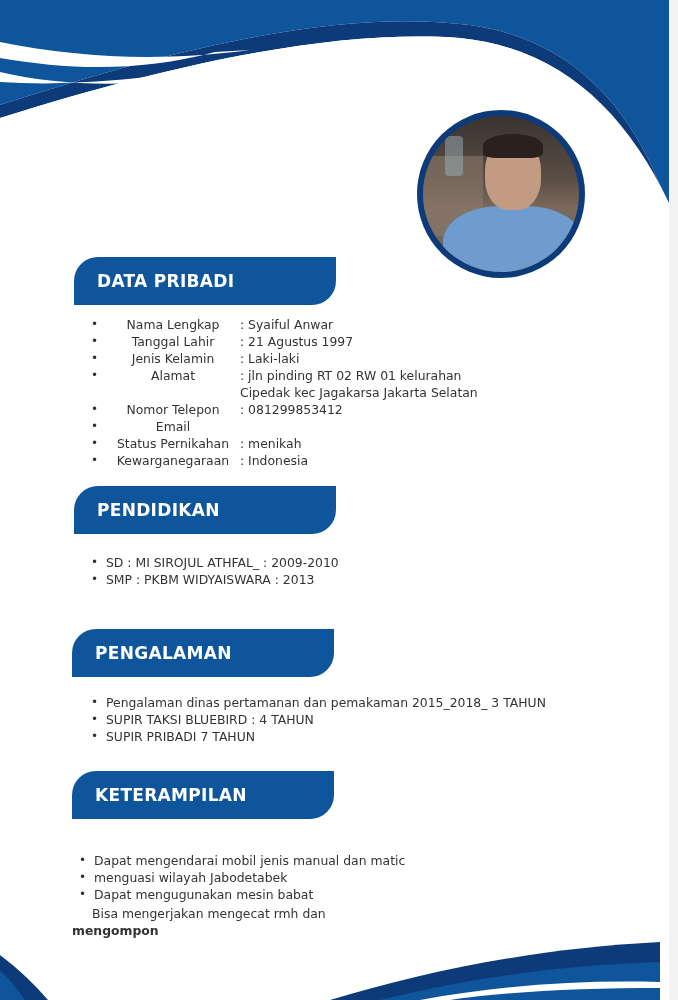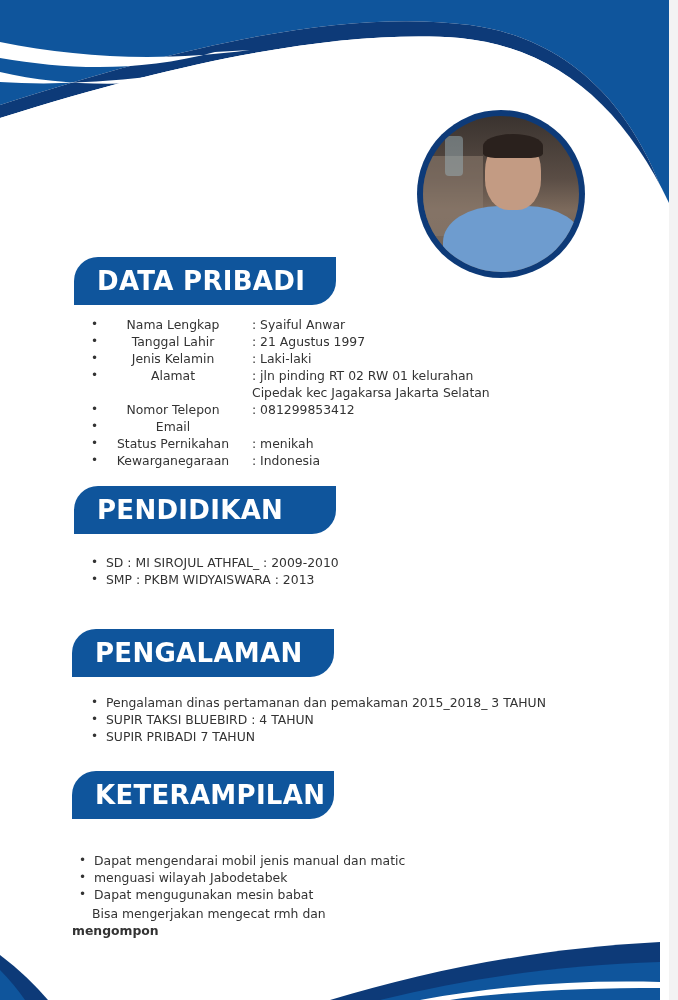--- a/index.html
+++ b/index.html
@@ -7,28 +7,28 @@
   .page { position:absolute; left:0; top:0; width:669px; height:1000px; background:#ffffff; overflow:hidden; }
   .deco { position:absolute; left:0; top:0; }
   .photo { position:absolute; left:417px; top:110px; width:168px; height:168px; border-radius:50%; background:#0d3a78; box-sizing:border-box; padding:6px; }
   .photo-inner { width:100%; height:100%; border-radius:50%; overflow:hidden; position:relative; background:linear-gradient(180deg,#3a332f 0%, #5a4d45 40%, #7c6a5c 60%, #6d6259 100%); }
   .photo-inner .head { position:absolute; left:62px; top:22px; width:56px; height:72px; border-radius:45% 45% 42% 42%; background:#c39b83; }
   .photo-inner .hair { position:absolute; left:60px; top:18px; width:60px; height:24px; border-radius:50% 50% 20% 20%; background:#2a211d; }
   .photo-inner .body { position:absolute; left:20px; top:90px; width:140px; height:90px; border-radius:40% 40% 0 0; background:#6e9ccf; }
   .photo-inner .seat { position:absolute; left:0; top:40px; width:60px; height:80px; background:#8a7a6d; opacity:.6; }
   .photo-inner .light { position:absolute; left:22px; top:20px; width:18px; height:40px; background:#9ab0b8; opacity:.5; border-radius:4px; }
 
-  .section-head { position:absolute; left:74px; width:262px; height:48px; background:#0f559c; border-radius:24px 0 24px 0; color:#ffffff; font-family:"DejaVu Sans", sans-serif; font-weight:bold; font-size:26px; line-height:48px; padding-left:23px; box-sizing:border-box; letter-spacing:0.3px; }
+  .section-head { position:absolute; left:74px; width:262px; height:48px; background:#0f559c; border-radius:24px 0 24px 0; color:#ffffff; font-family:"DejaVu Sans", sans-serif; font-weight:bold; font-size:17px; line-height:48px; padding-left:23px; box-sizing:border-box; letter-spacing:0.3px; }
   .content { position:absolute; font-size:12.4px; color:#333333; }
   ul { margin:0; padding:0; list-style:none; }
   li { position:relative; padding-left:0; line-height:17px; }
   .bullet { position:absolute; left:-15px; top:0; font-size:12px; }
   .kv { display:flex; }
   .kv .k { width:134px; flex:none;text-align:center; }
-  .kv .v { flex:none;margin-left:12px; }
+  .kv .v { flex:none; }
   .plain { line-height:17px;text-align:center; }
 </style>
 </head>
 <body>
 
 <div class="page">
 
   <svg class="deco" width="669" height="220" viewBox="0 0 669 220">
     <path d="M0,0 L669,0 L669,210 C640,120 580,40 470,25 C350,10 200,40 0,105 Z" fill="#0f559c"></path>
     <path d="M669,210 C640,120 580,40 470,25 C350,10 200,40 0,105 L0,118 C200,55 350,30 460,38 C560,48 625,110 669,210 Z" fill="#0d3a78"></path>

